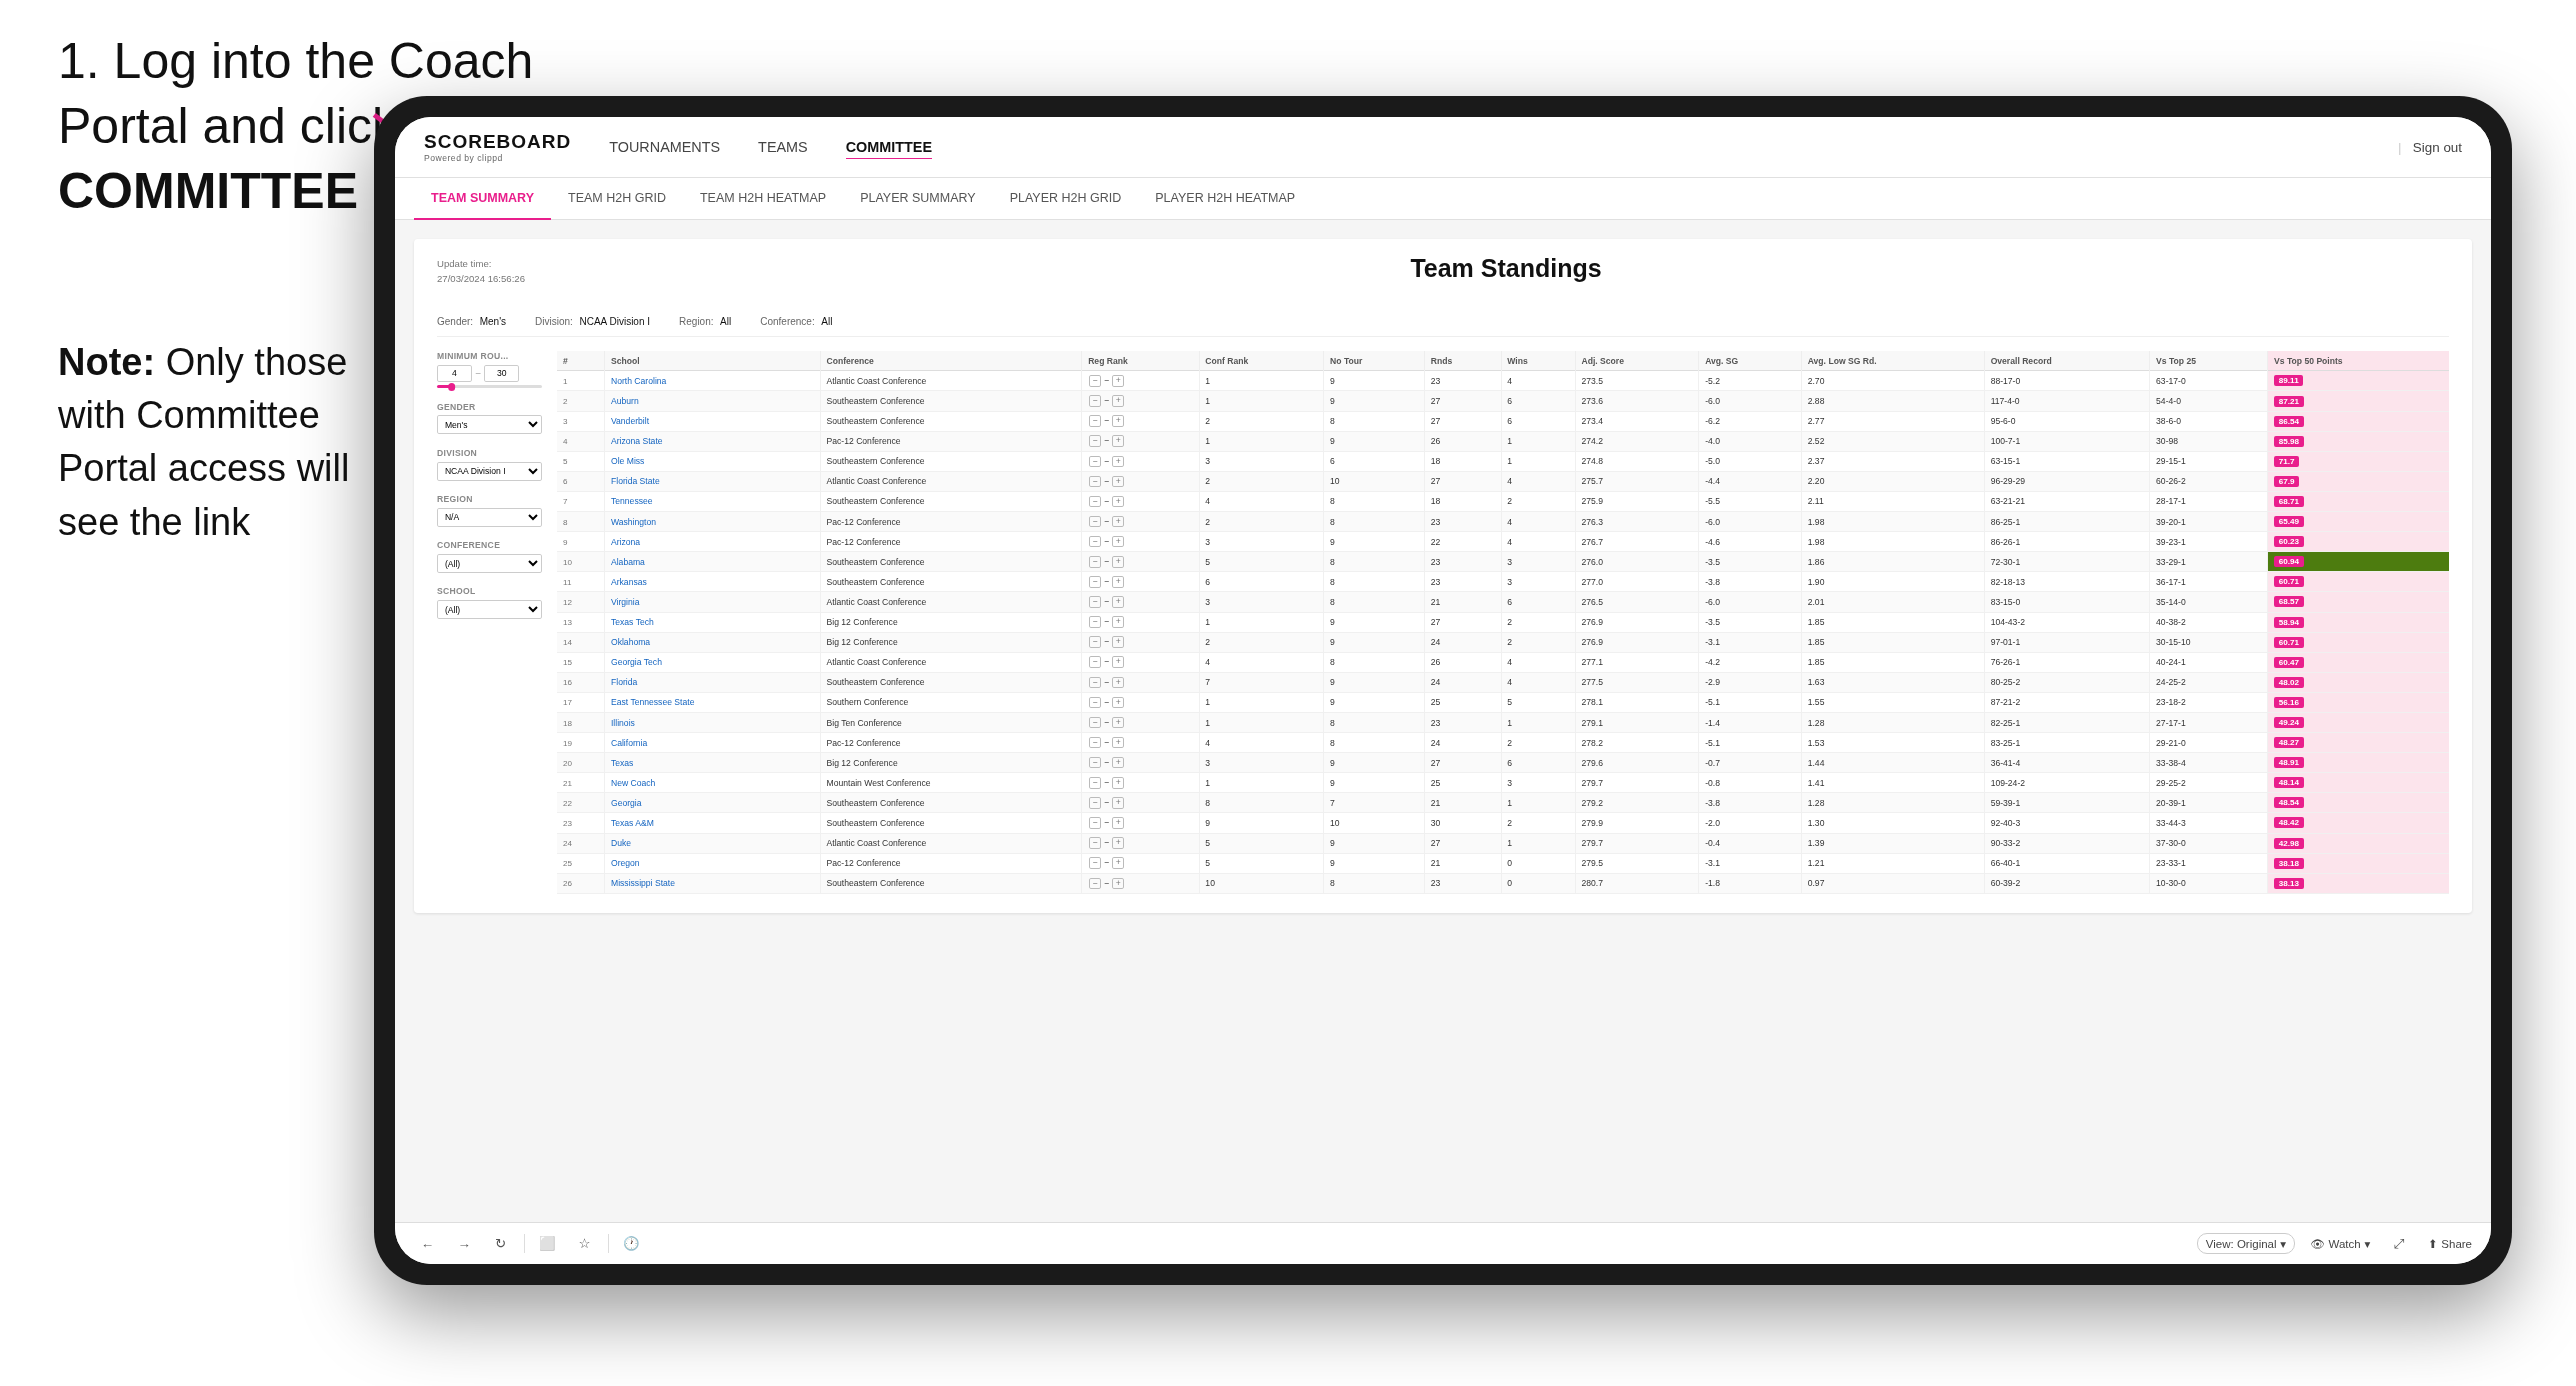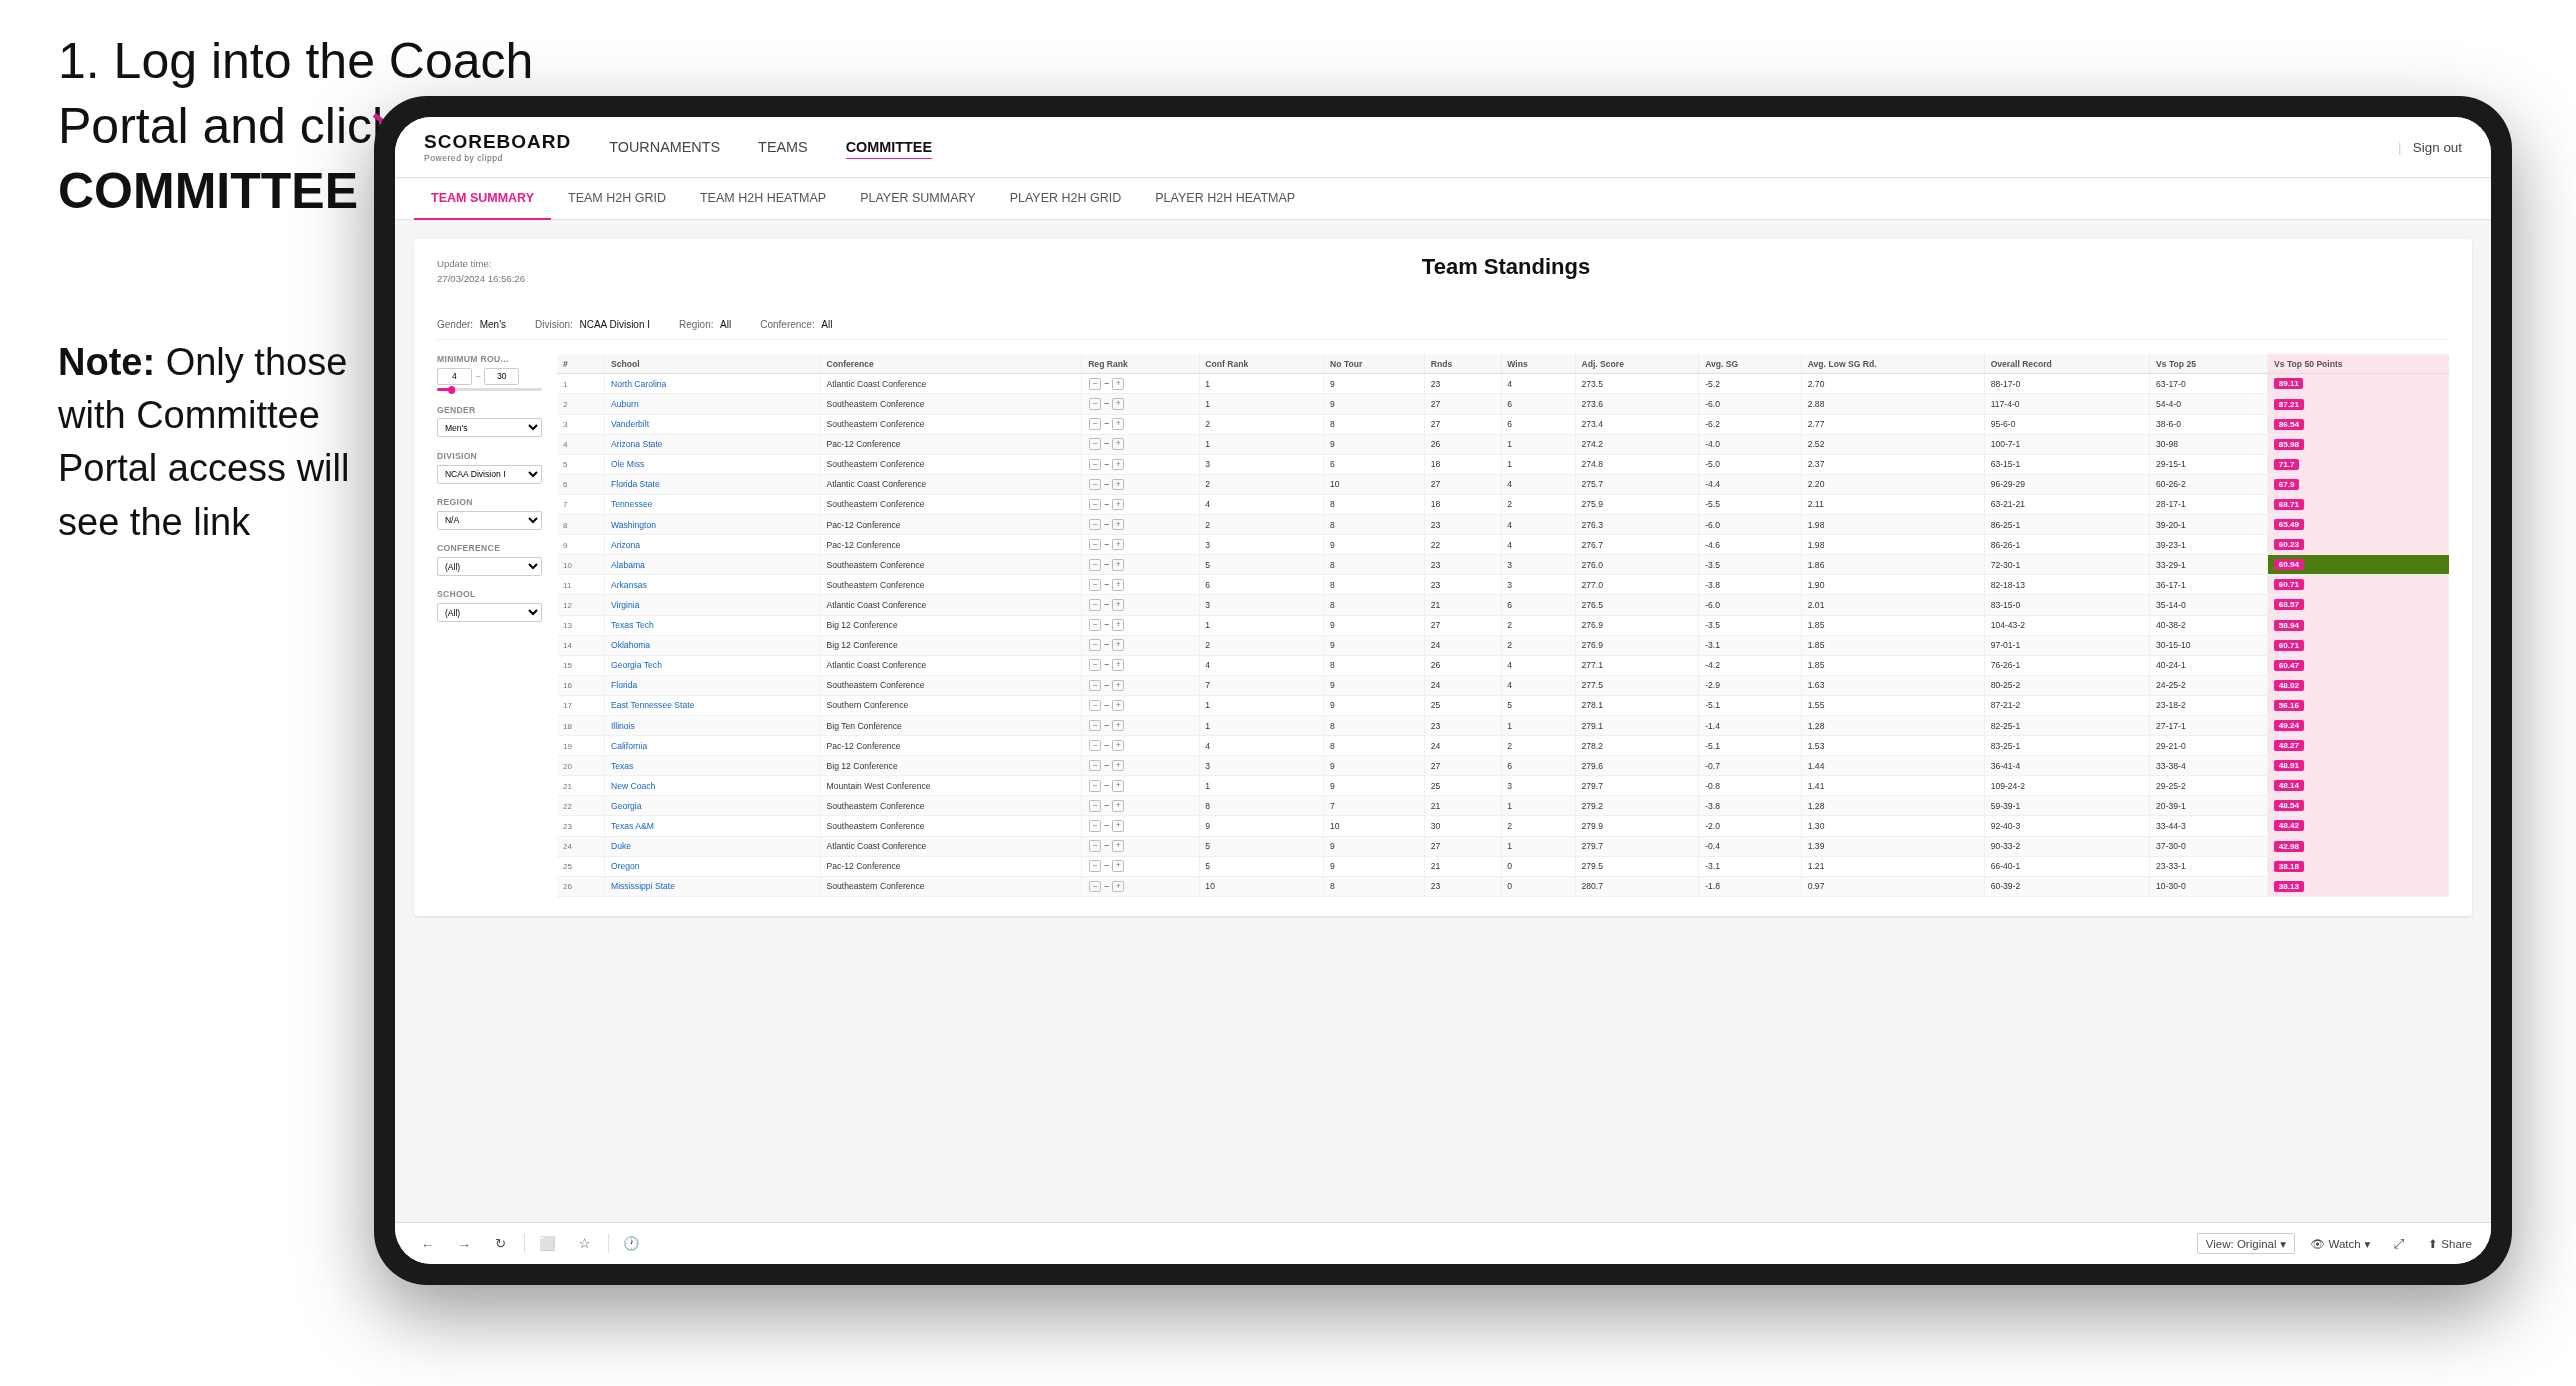--- a/index.html
+++ b/index.html
@@ -165,24 +165,24 @@
 
     
     .update-time {
       font-size: 9.6px;
       color: #777;
       margin-bottom: 3.8px;
     }
 
     
     .standings-title {
-      font-size: 22px;
+      font-size: 25px;
       font-weight: 600;
       color: #111;
-      margin-bottom: 29px;
+      margin-bottom: 23px;
       text-align: center;
     }
 
     
     .filter-row {
       display: flex;
       gap: 29px;
       align-items: center;
       font-size: 10px;
       color: #333;
@@ -366,21 +366,21 @@
     }
     .toolbar-view-btn {
       display: flex;
       align-items: center;
       gap: 3.8px;
       font-size: 11.5px;
       color: #444;
       cursor: pointer;
       border: 1px solid #ccc;
       padding: 2.9px 7.7px;
-      border-radius: 2px;
+      border-radius: 10px;
       margin-left: 39px;
     }
     .toolbar-watch-btn {
       display: flex;
       align-items: center;
       gap: 3.8px;
       font-size: 11.5px;
       color: #444;
       cursor: pointer;
     }

